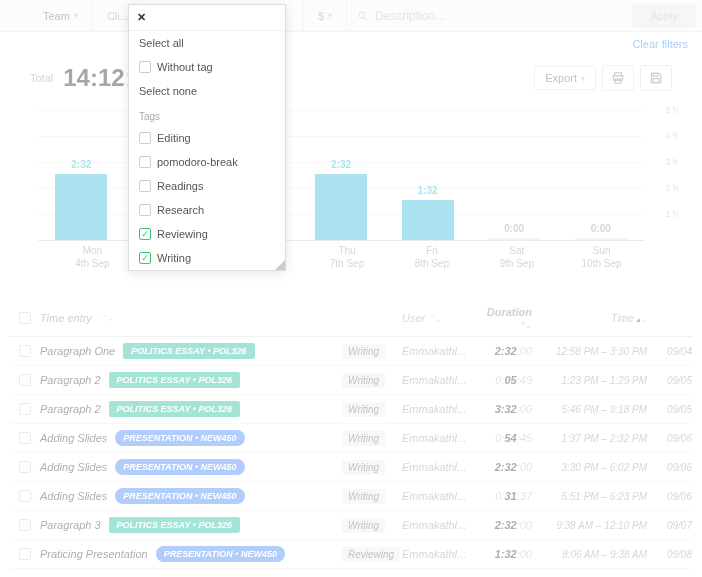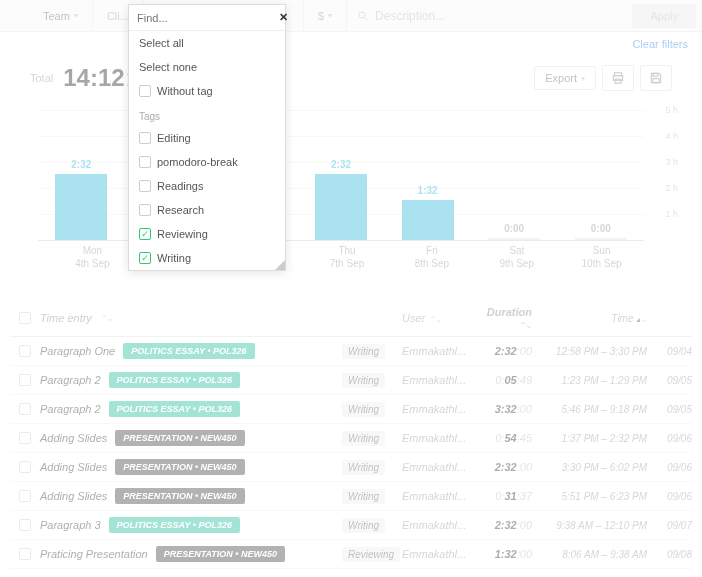--- a/index.html
+++ b/index.html
@@ -40,21 +40,21 @@
 .cb .box { width: 12px; height: 12px; border: 1px solid #ccc; border-radius: 2px; }
 .col-entry { flex: 1; display: flex; align-items: center; gap: 8px; }
 .col-tag { width: 60px; }
 .col-user { width: 70px; color: #999; }
 .col-dur { width: 60px; text-align: right; font-weight: 600; }
 .col-dur .fade { color: #bbb; font-weight: 400; }
 .col-time { width: 115px; text-align: right; color: #999; font-size: 10px; }
 .col-date { width: 45px; text-align: right; color: #999; font-size: 10px; }
 .tag { display: inline-block; padding: 3px 8px; border-radius: 2px; font-size: 9px; font-weight: 600; color: #fff; }
 .tag.green { background: #1abc9c; }
-.tag.coral { background: #404040; }
+.tag.coral { background: #3b82f6; border-radius: 8px; }
 .pill { background: #eee; color: #666; font-size: 10px; padding: 2px 6px; border-radius: 2px; }
 .sorticon { font-size: 8px; color: #bbb; }
 .dropdown { position: absolute; left: 128px; top: 4px; width: 158px; background: #fff; border: 1px solid #ddd; box-shadow: 0 2px 10px rgba(0,0,0,0.1); z-index: 10; font-size: 11px; }
 .dd-search { display: flex; align-items: center; padding: 6px 8px; border-bottom: 1px solid #eee; }
 .dd-search input { flex: 1; border: none; outline: none; font-size: 11px; color: #555; }
 .dd-close { color: #333; cursor: pointer; font-weight: bold; }
 .dd-item { padding: 6px 10px; color: #555; cursor: pointer; display: flex; align-items: center; gap: 6px; }
 .dd-check { width: 12px; height: 12px; border: 1px solid #ccc; border-radius: 2px; display: flex; align-items: center; justify-content: center; font-size: 9px; }
 .dd-check.on { color: #2ecc71; border-color: #2ecc71; }
 .dd-section { padding: 8px 10px 4px 10px; color: #aaa; font-size: 10px; }
@@ -291,29 +291,28 @@
         <div class="col-user">Emmakathl...</div>
         <div class="col-dur">1:32<span class="fade">:00</span></div>
         <div class="col-time">8:06 AM – 9:38 AM</div>
         <div class="col-date">09/08</div>
       </div>
     </div>
 </div>
 
 <div class="dropdown">
   <div class="dd-search">
-    <input placeholder="Find..." style="">
     <span class="dd-close">✕</span>
   </div>
   <div class="dd-item">Select all</div>
-  <div class="dd-item">Select none</div>
   <div class="dd-item">
     <span class="dd-check"></span>
     <span>Without tag</span>
   </div>
+  <div class="dd-item">Select none</div>
   <div class="dd-section">Tags</div>
   <div id="ddtags">
       <div class="dd-item">
         <span class="dd-check"></span>
         <span>Editing</span>
       </div>
       <div class="dd-item">
         <span class="dd-check"></span>
         <span>pomodoro-break</span>
       </div>

